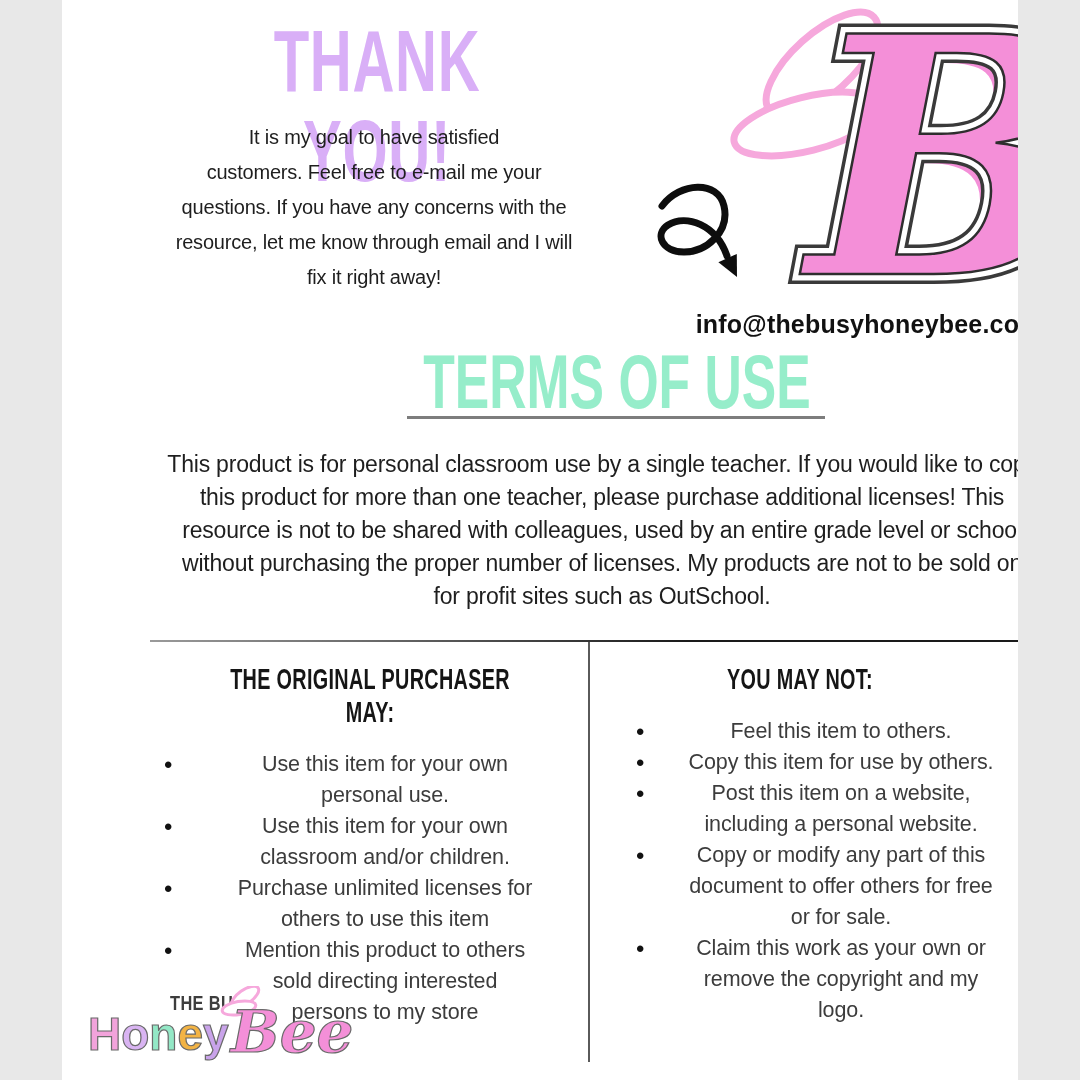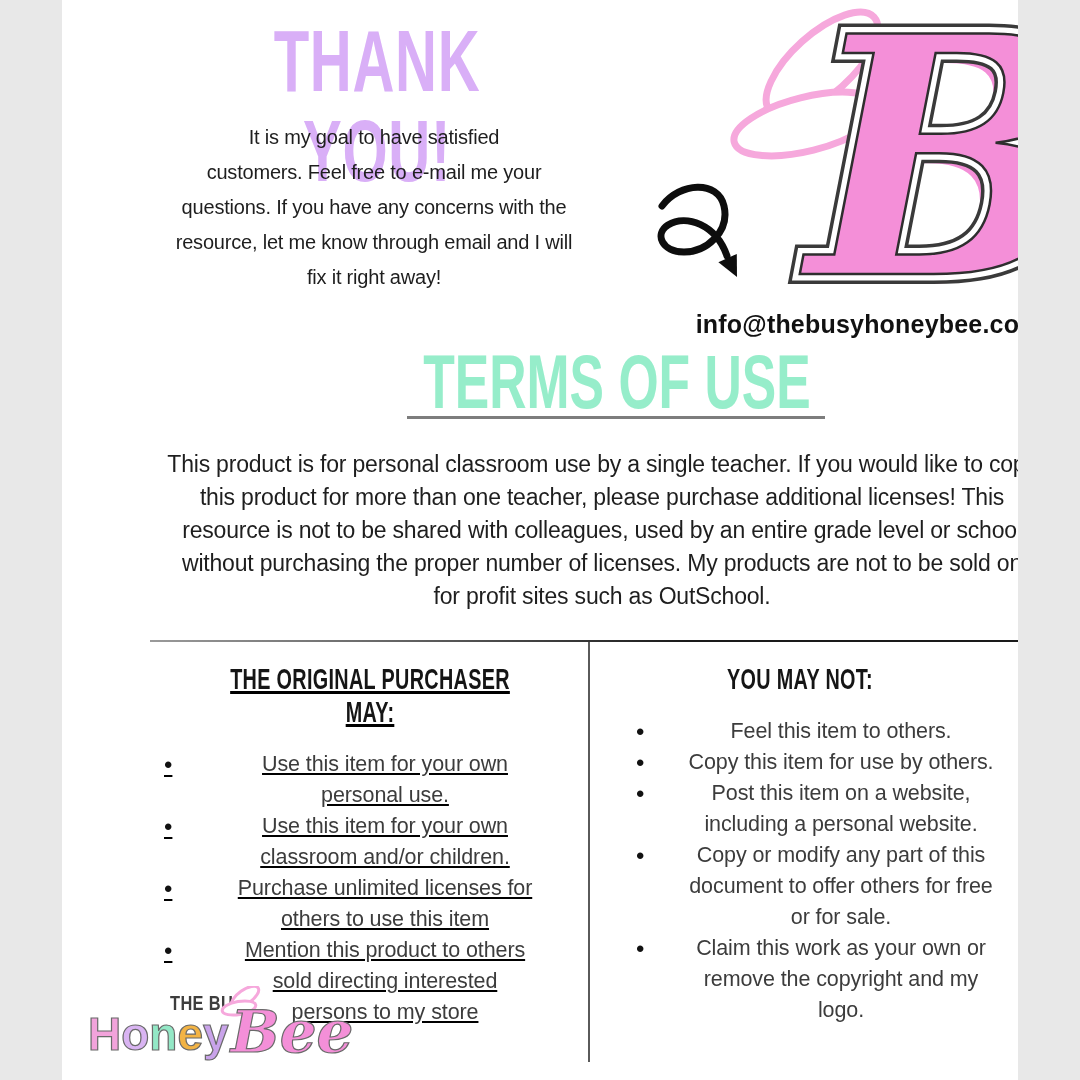--- a/index.html
+++ b/index.html
@@ -52,21 +52,21 @@
 
   
   .hline {
     position:absolute; left:88px; top:640px; width:894px; height:2px;
     background:linear-gradient(to right,#9a9a9a 0%,#6a6a6a 25%,#1a1a1a 60%,#1a1a1a 100%);
   }
   .vline { position:absolute; left:526px; top:642px; width:2px; height:420px; background:#5a5a5a; }
 
   
   .col { position:absolute; top:662px; }
-  .col-may { left:92px;  width:432px;text-decoration:underline; }
+  .col-may { left:92px;  width:432px; }
   .col-not { left:512px; width:452px; }
   .col h3 {
     margin:0; text-align:center; font-size:30px; font-weight:bold;
     color:#151515; transform:scale(0.66,1); line-height:1.1; letter-spacing:0.5px;
   }
   .col ul { list-style:none; margin:21px 0 0 0; padding:0; }
   .col-may ul { padding-left:10px; }
   .col-not ul { padding-left:62px; }
   .col li { display:flex; align-items:flex-start; }
   .dot { flex:0 0 20px; width:20px; font-size:24px; line-height:31px; color:#111; }

